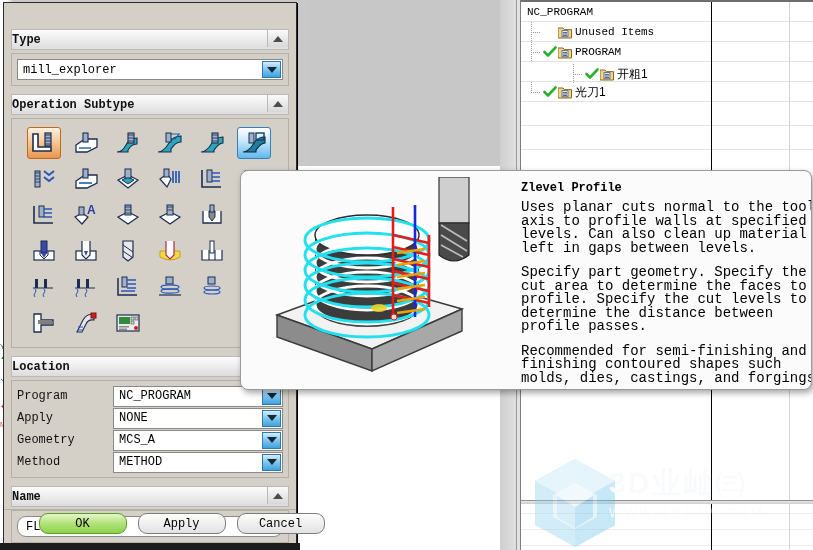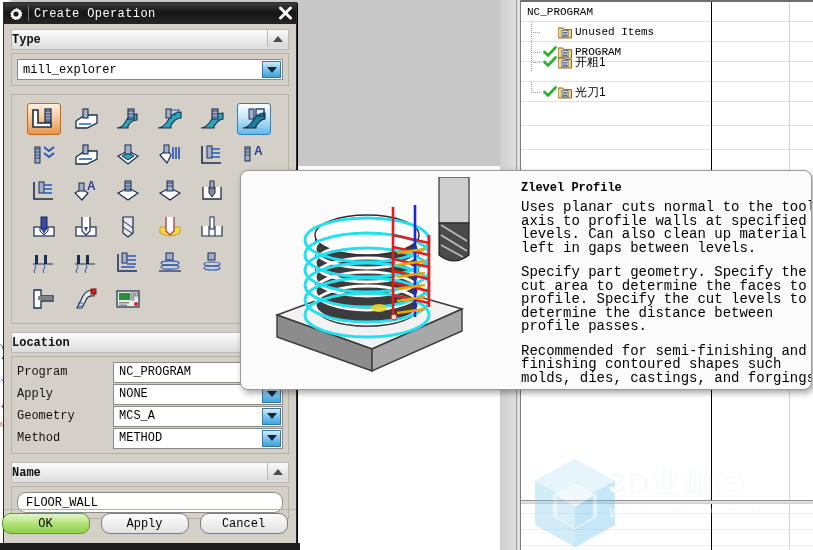--- a/index.html
+++ b/index.html
@@ -137,21 +137,21 @@
   .loc-field{flex:1;position:relative;}
 
   #name-input{
     height:19px;background:#ffffff;border:1px solid #8a8a8a;border-radius:9px;
     display:flex;align-items:center;
   }
   #name-input .nv{font-size:12px;margin-left:8px;color:#000;
     font-family:"Liberation Mono","DejaVu Sans Mono",monospace;}
 
   #dialog-buttons{position:absolute;left:0;bottom:10px;width:281px;
-    display:flex;justify-content:center;gap:11px;}
+    display:flex;justify-content:center;gap:11px;padding-left:37px;}
   .dlg-btn{
     height:19px;min-width:66px;padding:0 10px;display:flex;align-items:center;justify-content:center;
     font-size:12px;border:1px solid #7d7d7d;border-radius:9px;cursor:pointer;color:#000;
     background:linear-gradient(to bottom,#fdfdfd,#e2e2e2);
     font-family:"Liberation Mono","DejaVu Sans Mono",monospace;
   }
   .dlg-btn.primary{
     background:linear-gradient(to bottom,#e5f6c9 0%,#b2e27a 50%,#8ed14a 100%);
     border:1px solid #5d9c2c;
   }
@@ -244,21 +244,21 @@
           <path d="M0 2 L5 2 L6.4 3.6 L13.5 3.6 L13.5 12 L0 12 Z" fill="#f4d589" stroke="#8a6a20" stroke-width="1"></path>
           <rect x="4" y="4.6" width="6" height="6.2" fill="#dfe9f6" stroke="#4a5d80" stroke-width=".8"></rect>
           <rect x="5" y="6" width="4" height=".8" fill="#3a4c6e"></rect>
           <rect x="5" y="7.6" width="4" height=".8" fill="#3a4c6e"></rect>
           <rect x="5" y="9.2" width="4" height=".8" fill="#3a4c6e"></rect>
         </svg>
       </span>
       <span class="tree-label">PROGRAM</span>
     </div>
 
-    <div class="tree-row" style="top:52px;">
+    <div class="tree-row" style="top:64px;padding-left:42px;">
       <span class="tree-indent">
         <span class="dotted-v"></span>
           <span class="dotted-h" style="top:10px;"></span>
       </span>
       <span class="check-icon">
         <svg width="14" height="14" viewBox="0 0 14 14">
           <path d="M1.5 7 L5 10.5 L12.5 2.5" stroke="#2faf2f" stroke-width="2.6" fill="none" stroke-linecap="round" stroke-linejoin="round"></path>
         </svg>
       </span>
       <span class="folder-icon">
@@ -315,54 +315,44 @@
       <path d="M52 52 L70 41 L70 62 L52 73 Z" fill="#5fbce8"></path>
       <path d="M52 52 L34 41 L34 62 L52 73 Z" fill="#9ad6f2"></path>
     </svg>
     <div id="wm-text">3D业屾㈢</div>
     <div id="wm-url">WWW.3DSJW.COM</div>
   </div>
 </div>
 
 <div id="dialog">
 
-  <div id="dialog-titlebar">
-    <span id="dialog-gear">
-      <svg width="16" height="16" viewBox="0 0 16 16">
-        <circle cx="8" cy="8" r="7" fill="#1d1d1d"></circle>
-        <path d="M8 1.5 L9.3 3 L10.9 2.4 L11.4 4.2 L13.3 4.2 L13 6 L14.5 7 L13.4 8.4 L14.2 10 L12.5 10.8 L12.6 12.6 L10.8 12.5 L10 14.1 L8.4 13.2 L7 14.3 L6 12.8 L4.2 13 L4.2 11.2 L2.5 10.5 L3.3 9 L2.2 7.6 L3.7 6.6 L3.4 4.9 L5.2 4.8 L5.8 3.1 L7.4 3.6 Z" fill="#ffffff"></path>
-        <circle cx="8" cy="8" r="2.6" fill="#1d1d1d"></circle>
-      </svg>
-    </span>
-    <span id="title-sep"></span>
-    <span id="dialog-title">Create Operation</span>
-    <span id="dialog-close">
-      <svg width="15" height="15" viewBox="0 0 15 15">
-        <path d="M2.5 2 L12.5 12 M12.5 2 L2.5 12" stroke="#ffffff" stroke-width="3" stroke-linecap="round"></path>
-      </svg>
-    </span>
-  </div>
 
   <div id="dialog-body">
 
     <div class="section-hd">
       <span class="hd-text">Type</span>
       <span class="collapse-btn">
         <span class="chev"></span>
       </span>
     </div>
     <div class="panel-box">
       <div class="combo">
         <span class="combo-val">mill_explorer</span>
         <span class="combo-arrow">
             <span class="dn"></span>
           </span>
       </div>
     </div>
 
+    <div class="section-hd">
+      <span class="hd-text">Operation Subtype</span>
+      <span class="collapse-btn">
+        <span class="chev"></span>
+      </span>
+    </div>
     <div class="panel-box" style="padding:2px 5px 6px 5px;">
       <div id="subtype-grid">
 
         <div class="gi selected">
             <div class="gi-inner">
           <svg width="26" height="24" viewBox="0 0 26 24">
                 <path d="M2 3 L2 20 L20 20 L20 16 L7 16 L7 3 Z" fill="#fff" stroke="#1b2d52" stroke-width="1.6"></path>
                 <rect x="14" y="2" width="6" height="13" fill="#9fb0c8" stroke="#1b2d52" stroke-width="1.2"></rect>
                 <path d="M14 4 h6 M14 7 h6 M14 10 h6 M14 13 h6" stroke="#1b2d52" stroke-width=".9"></path>
               </svg>

